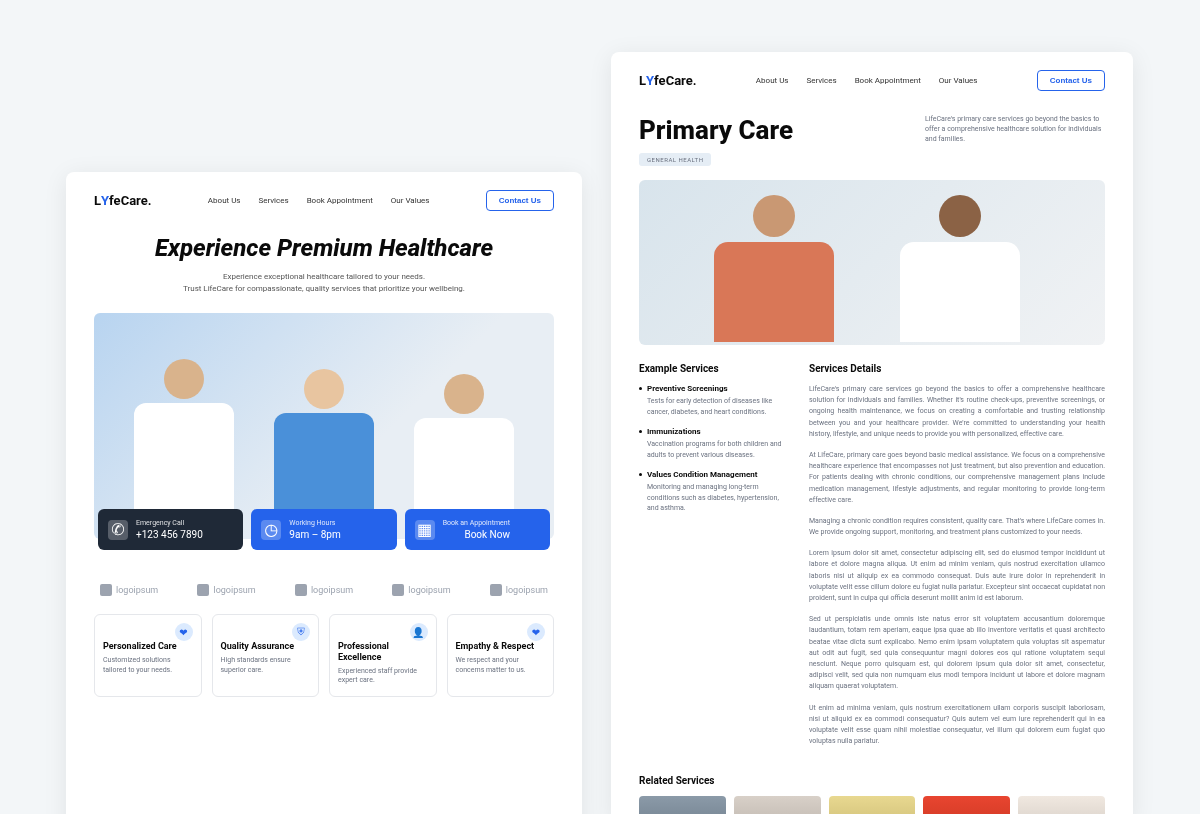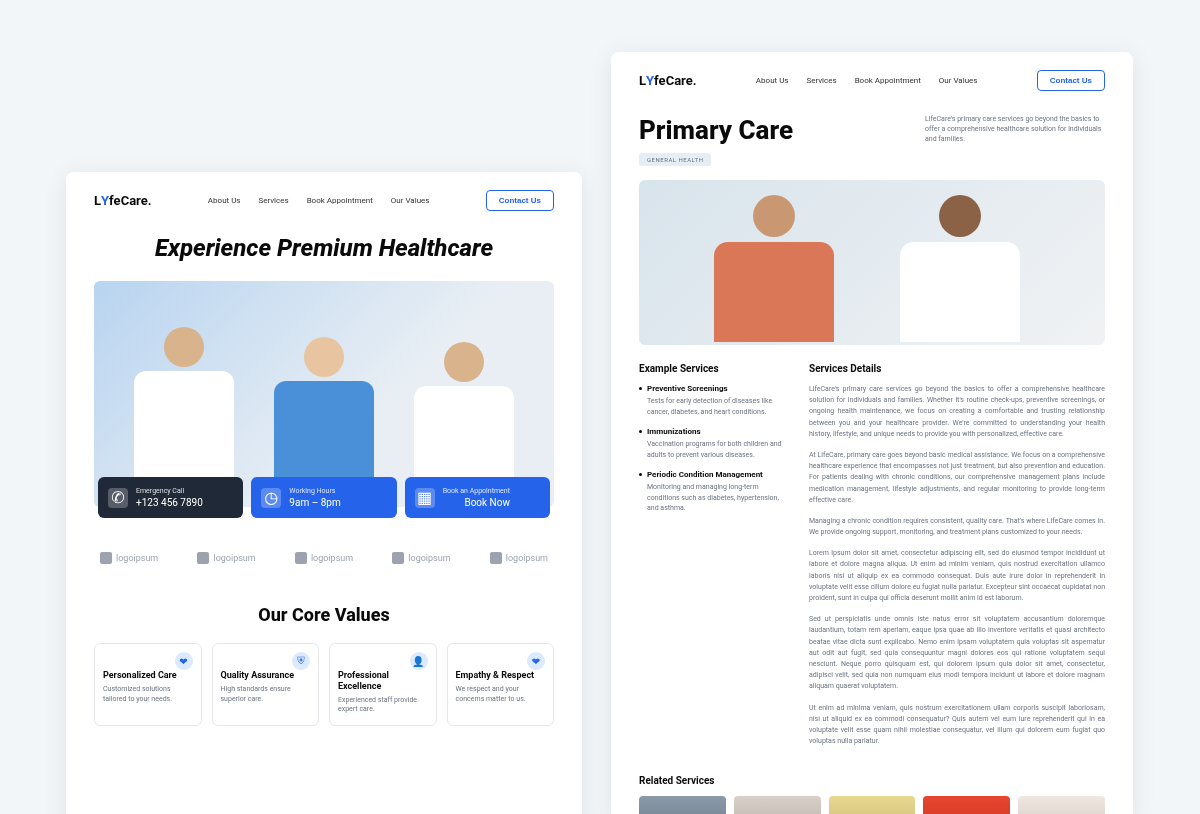--- a/index.html
+++ b/index.html
@@ -91,20 +91,24 @@
         <span>Services</span>
         <span>Book Appointment</span>
         <span>Our Values</span>
       </div>
       <button class="contact-btn">Contact Us</button>
     </div>
 
     <h1 class="hero-head">
       <span>Experience Premium Healthcare</span><br>
     </h1>
+    <div class="hero-sub">
+      <span>Experience exceptional healthcare tailored to your needs.</span><br>
+      <span>Trust LifeCare for compassionate, quality services that prioritize your wellbeing.</span>
+    </div>
 
     <div class="hero-img">
       <div class="person p1">
           <div class="head"></div>
           <div class="body"></div>
         </div>
       <div class="person p2">
           <div class="head"></div>
           <div class="body"></div>
         </div>
@@ -154,21 +158,20 @@
       <div class="logo-item">
           <div class="ic"></div>
           <span>logoipsum</span>
         </div>
       <div class="logo-item">
           <div class="ic"></div>
           <span>logoipsum</span>
         </div>
     </div>
 
-    <div class="core-head">Our Core Values</div>
     <div class="values-row">
       <div class="value-card">
         <div class="value-ic">❤</div>
         <div class="value-title">Personalized Care</div>
         <div class="value-desc">Customized solutions tailored to your needs.</div>
       </div>
       <div class="value-card">
         <div class="value-ic">⛨</div>
         <div class="value-title">Quality Assurance</div>
         <div class="value-desc">High standards ensure superior care.</div>
@@ -226,21 +229,21 @@
         <div class="col-head">Example Services</div>
         <div class="svc-item">
           <div class="svc-t">Preventive Screenings</div>
           <div class="svc-d">Tests for early detection of diseases like cancer, diabetes, and heart conditions.</div>
         </div>
         <div class="svc-item">
           <div class="svc-t">Immunizations</div>
           <div class="svc-d">Vaccination programs for both children and adults to prevent various diseases.</div>
         </div>
         <div class="svc-item">
-          <div class="svc-t">Periodic Condition Management</div>
+          <div class="svc-t">Values Condition Management</div>
           <div class="svc-d">Monitoring and managing long-term conditions such as diabetes, hypertension, and asthma.</div>
         </div>
       </div>
       <div class="col-r">
         <div class="col-head">Services Details</div>
         <div class="para">LifeCare's primary care services go beyond the basics to offer a comprehensive healthcare solution for individuals and families. Whether it's routine check-ups, preventive screenings, or ongoing health maintenance, we focus on creating a comfortable and trusting relationship between you and your healthcare provider. We're committed to understanding your health history, lifestyle, and unique needs to provide you with personalized, effective care.</div>
         <div class="para">At LifeCare, primary care goes beyond basic medical assistance. We focus on a comprehensive healthcare experience that encompasses not just treatment, but also prevention and education. For patients dealing with chronic conditions, our comprehensive management plans include medication management, lifestyle adjustments, and regular monitoring to provide long-term effective care.</div>
         <div class="para">Managing a chronic condition requires consistent, quality care. That's where LifeCare comes in. We provide ongoing support, monitoring, and treatment plans customized to your needs.</div>
         <div class="para">Lorem ipsum dolor sit amet, consectetur adipiscing elit, sed do eiusmod tempor incididunt ut labore et dolore magna aliqua. Ut enim ad minim veniam, quis nostrud exercitation ullamco laboris nisi ut aliquip ex ea commodo consequat. Duis aute irure dolor in reprehenderit in voluptate velit esse cillum dolore eu fugiat nulla pariatur. Excepteur sint occaecat cupidatat non proident, sunt in culpa qui officia deserunt mollit anim id est laborum.</div>
         <div class="para">Sed ut perspiciatis unde omnis iste natus error sit voluptatem accusantium doloremque laudantium, totam rem aperiam, eaque ipsa quae ab illo inventore veritatis et quasi architecto beatae vitae dicta sunt explicabo. Nemo enim ipsam voluptatem quia voluptas sit aspernatur aut odit aut fugit, sed quia consequuntur magni dolores eos qui ratione voluptatem sequi nesciunt. Neque porro quisquam est, qui dolorem ipsum quia dolor sit amet, consectetur, adipisci velit, sed quia non numquam eius modi tempora incidunt ut labore et dolore magnam aliquam quaerat voluptatem.</div>

